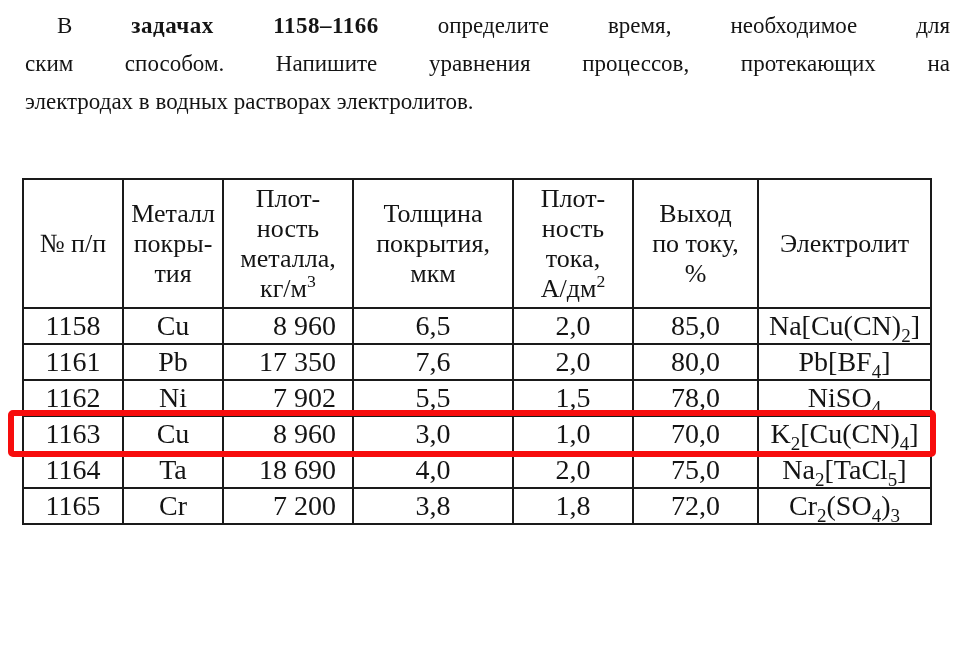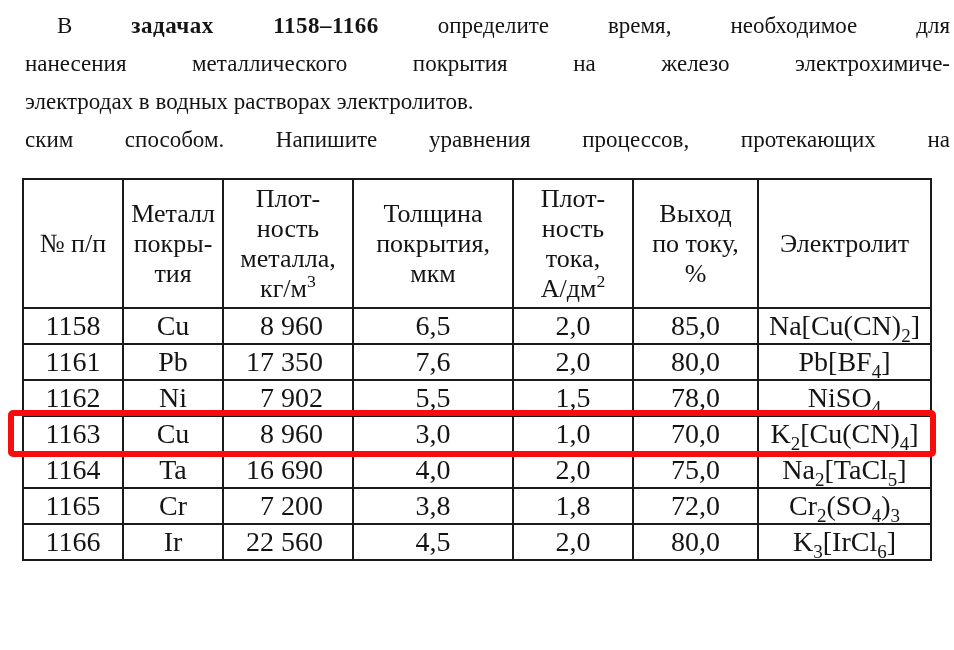--- a/index.html
+++ b/index.html
@@ -50,21 +50,21 @@
   .ptable th {
     font-weight: normal;
     font-size: 26px;
     line-height: 30px;
     white-space: pre-line;
   }
   .ptable td {
     font-size: 28px;
     line-height: 34px;
   }
-  td.dens { text-align: right; padding-right: 29px; }
+  td.dens { text-align: right; padding-right: 16px; }
   sub { font-size: 68%; line-height: 0; }
   sup { font-size: 68%; line-height: 0; }
 
   
   .hlbox {
     position: absolute;
     left: -14px;
     width: 928px;
     border: 6px solid #f70d0d;
     border-radius: 5px;
@@ -73,23 +73,22 @@
     background: transparent;
   }
 </style>
 </head>
 <body>
 
 <div class="canvas">
 
   <div class="para">
     <div class="pline jl"><span class="ind"></span><span>В</span> <span class="b">задачах 1158–1166</span> <span>определите время, необходимое для</span></div>
-    <div class="pline jl">нанесения металлического покрытия на железо электрохимиче-</div>
+    <div class="pline jl">ским способом. Напишите уравнения процессов, протекающих на</div>
     <div class="pline">электродах в водных растворах электролитов.</div>
-    <div class="pline jl">ским способом. Напишите уравнения процессов, протекающих на</div>
   </div>
 
   <div class="twrap">
     <table class="ptable">
       <colgroup>
         <col style="width:100px">
         <col style="width:100px">
         <col style="width:130px">
         <col style="width:160px">
         <col style="width:120px">
@@ -152,42 +151,33 @@
     <td>Cu</td>
     <td class="dens">8 960</td>
     <td>3,0</td>
     <td>1,0</td>
     <td>70,0</td>
     <td>K<sub>2</sub>[Cu(CN)<sub>4</sub>]</td>
   </tr>
           <tr class="drow">
     <td>1164</td>
     <td>Ta</td>
-    <td class="dens">16 690</td>
+    <td class="dens">18 690</td>
     <td>4,0</td>
     <td>2,0</td>
     <td>75,0</td>
     <td>Na<sub>2</sub>[TaCl<sub>5</sub>]</td>
   </tr>
           <tr class="drow">
     <td>1165</td>
     <td>Cr</td>
     <td class="dens">7 200</td>
     <td>3,8</td>
     <td>1,8</td>
     <td>72,0</td>
     <td>Cr<sub>2</sub>(SO<sub>4</sub>)<sub>3</sub></td>
   </tr>
-          <tr class="drow">
-    <td>1166</td>
-    <td>Ir</td>
-    <td class="dens">22 560</td>
-    <td>4,5</td>
-    <td>2,0</td>
-    <td>80,0</td>
-    <td>K<sub>3</sub>[IrCl<sub>6</sub>]</td>
-  </tr>
         </tbody>
     </table>
     <div class="hlbox" style="display: block; border-color: rgb(247, 13, 13); top: 232px; height: 47px;"></div>
   </div>
 
 </div>
 
 </body></html>

